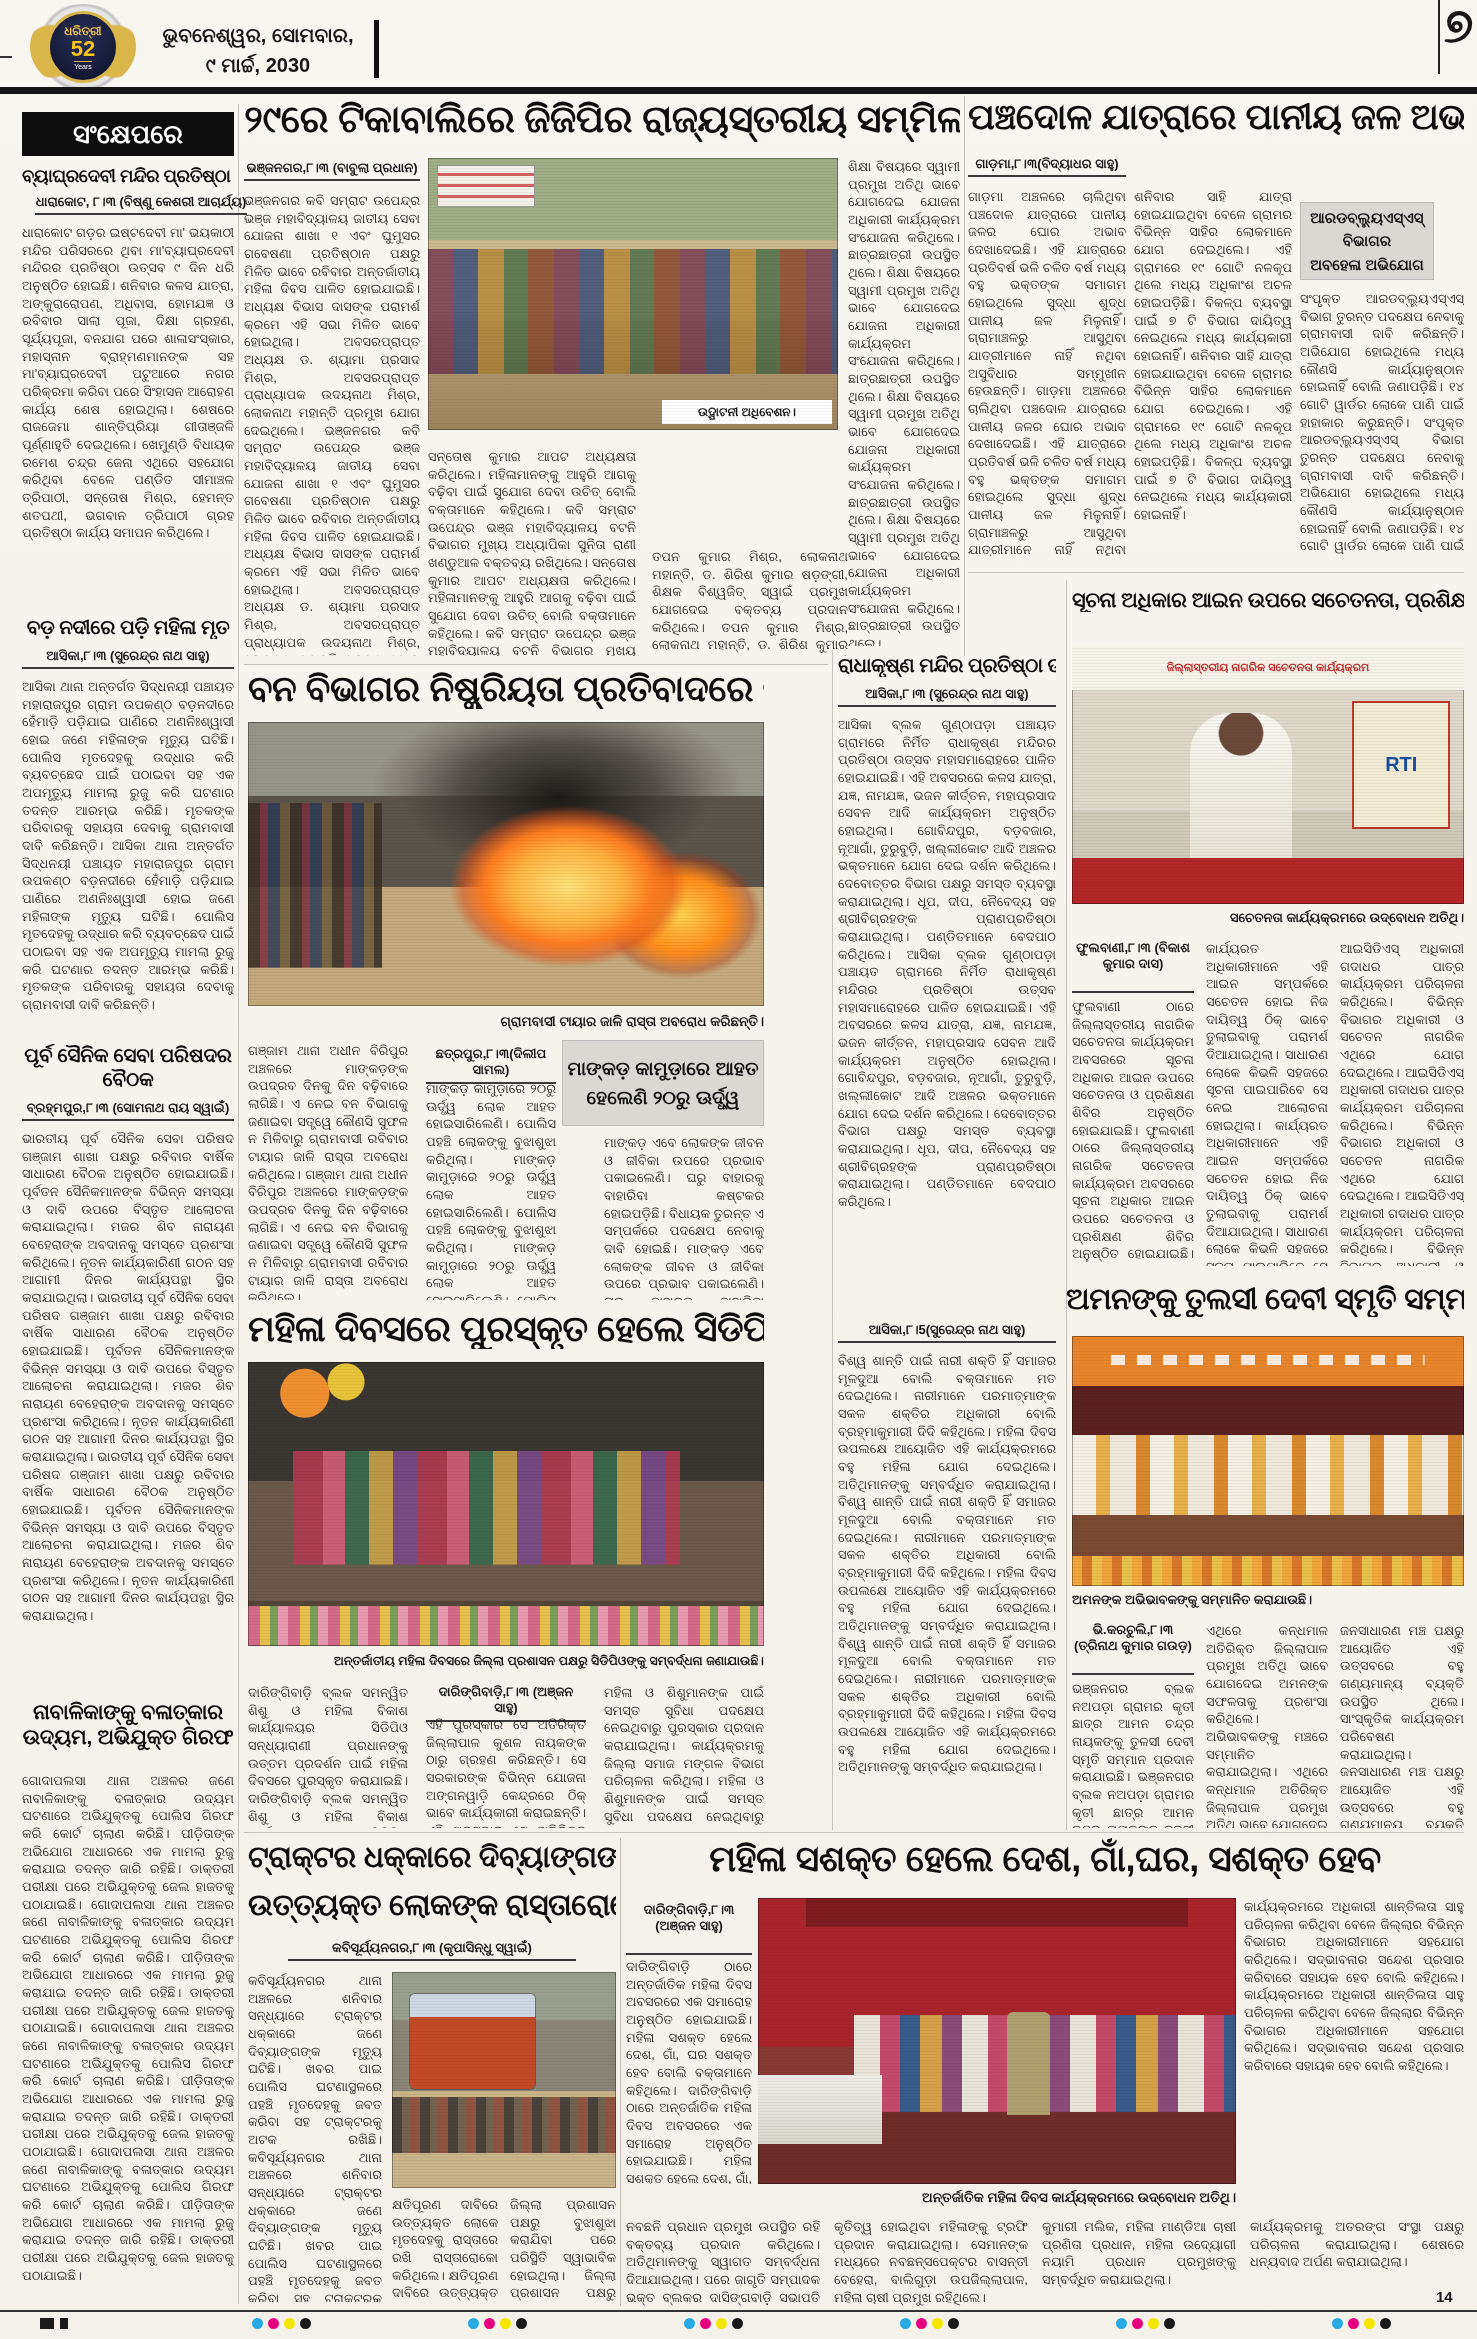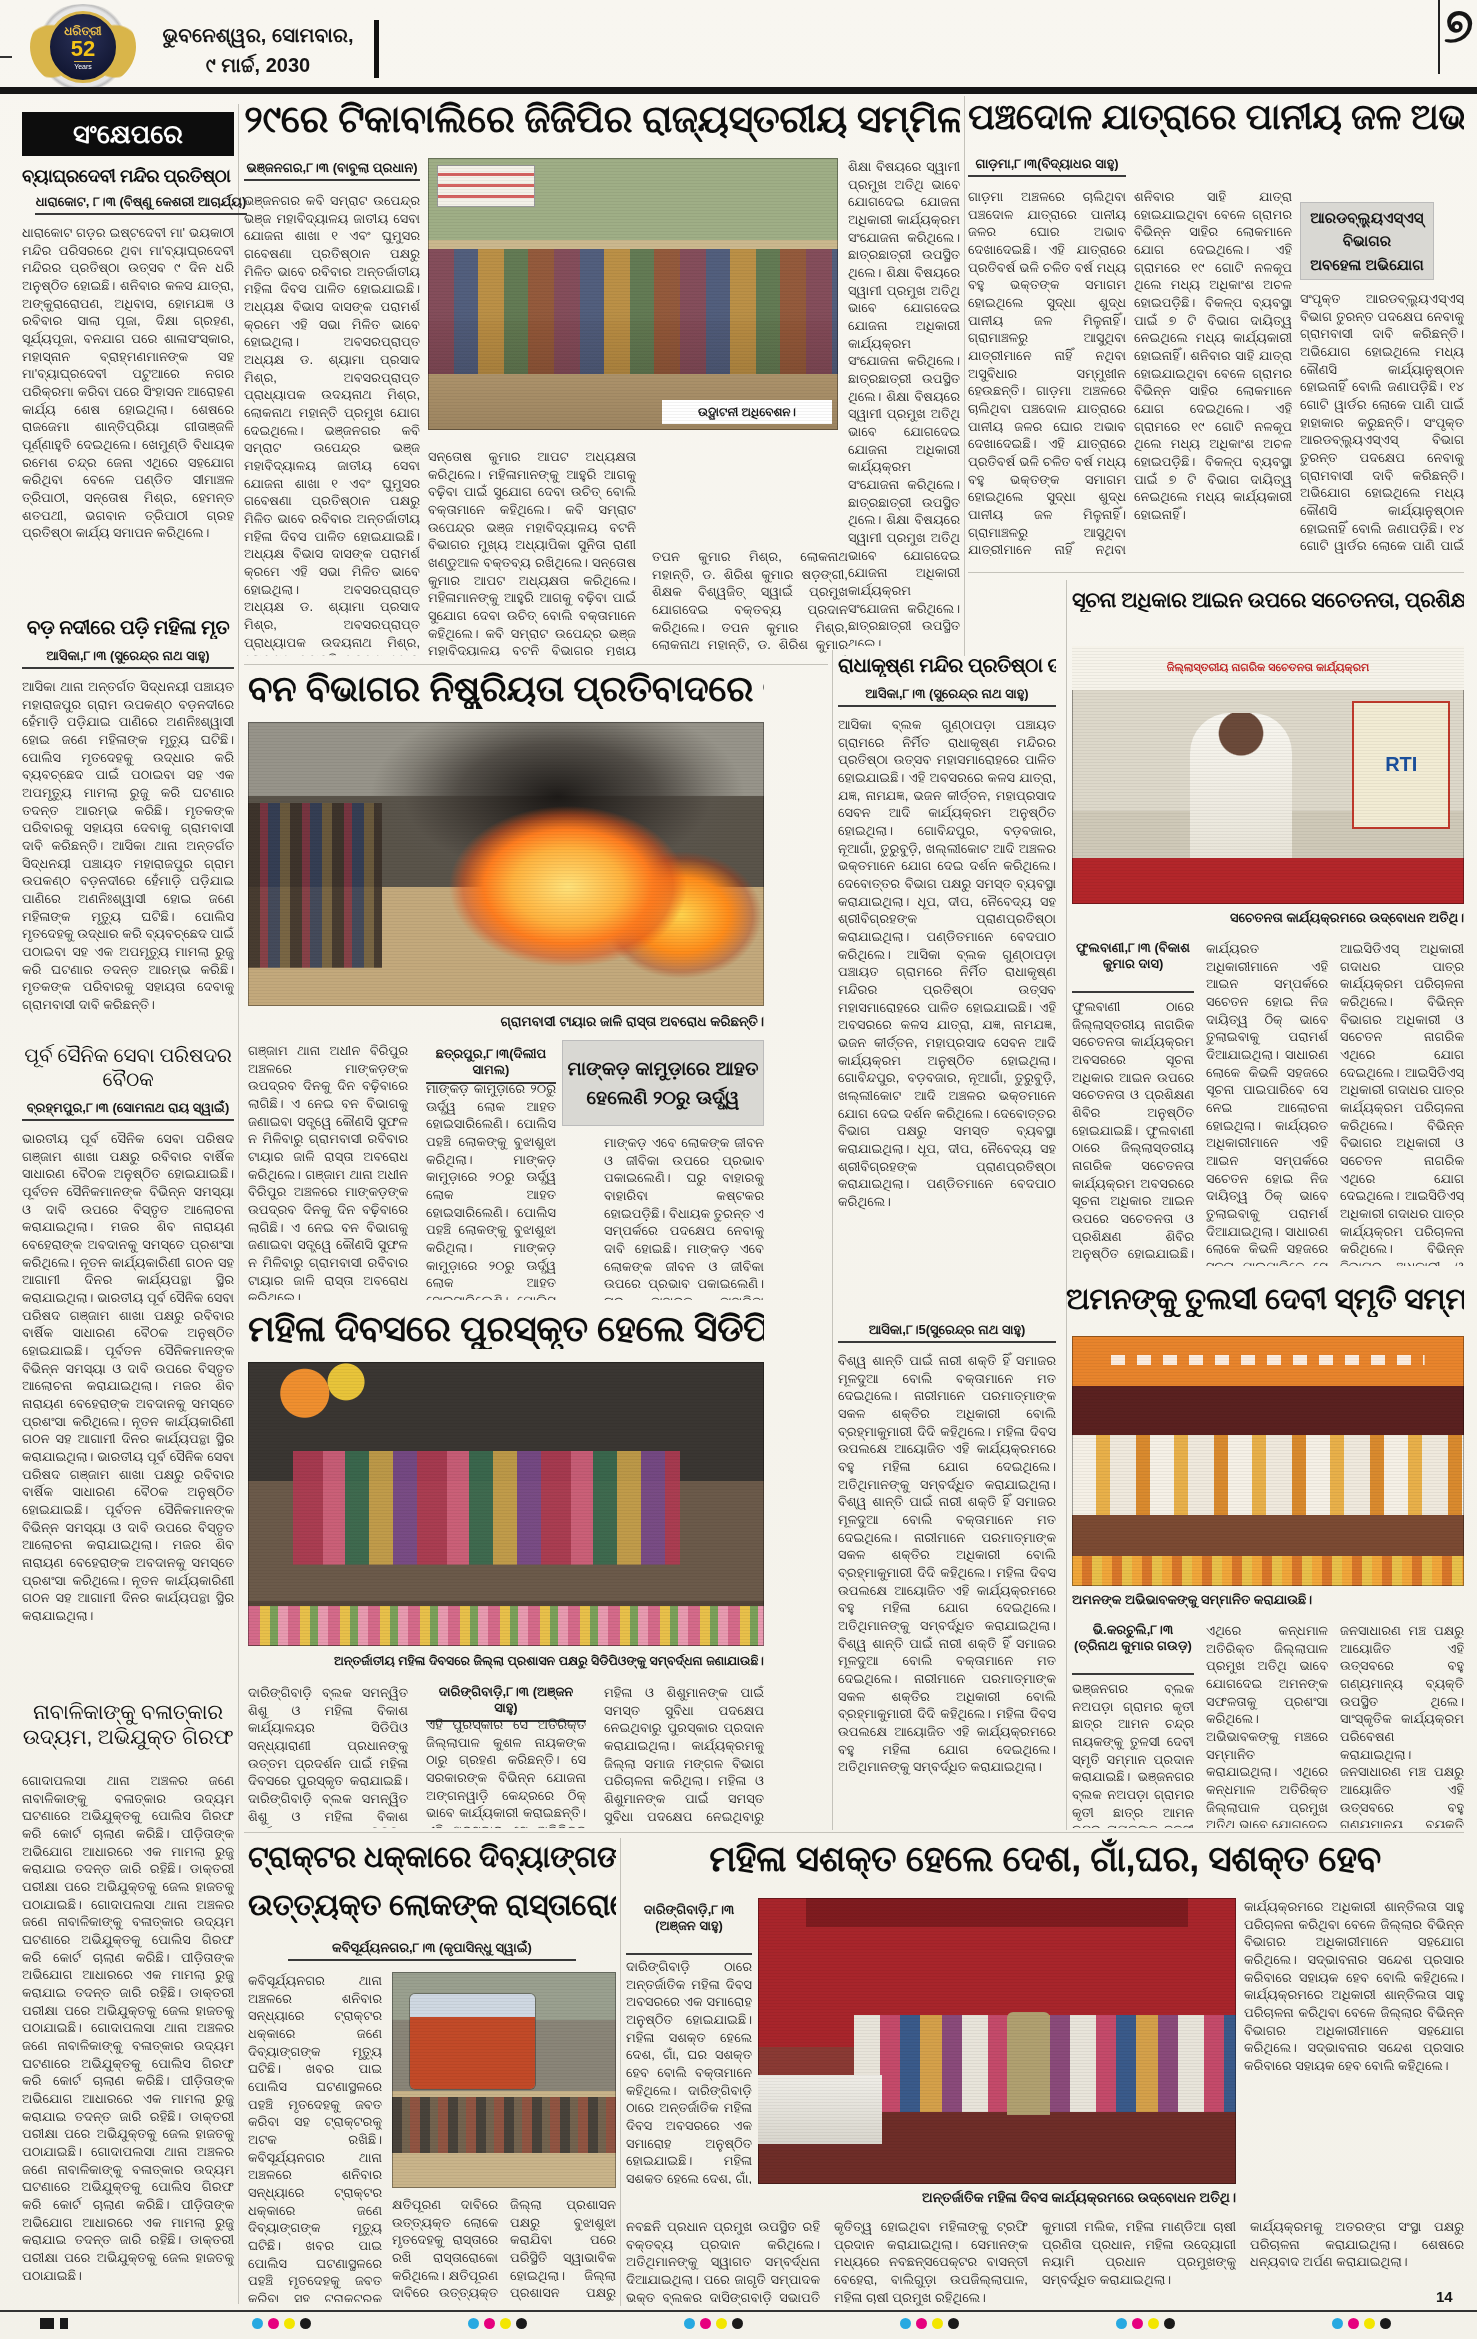--- a/index.html
+++ b/index.html
@@ -1,21 +1,21 @@
 <!DOCTYPE html>
 <html><head>
 <meta charset="utf-8">
 <style>
   html,body{margin:0;padding:0;background:#888;}
   #page{position:relative;width:1477px;height:2339px;margin:0 auto;overflow:hidden;
         background:linear-gradient(#f8f6f0,#f3f1e9);color:#161616;
         font-family:"Liberation Sans","DejaVu Sans",sans-serif;}
   .abs{position:absolute;}
   .h{font-weight:bold;color:#0e0e0e;text-align:center;white-space:nowrap;overflow:hidden;line-height:1.15;letter-spacing:-.5px;}
-  .h-wrap{font-weight:normal;color:#0e0e0e;text-align:center;overflow:hidden;line-height:1.18;letter-spacing:-.3px;}
+  .h-wrap{font-weight:bold;color:#0e0e0e;text-align:center;overflow:hidden;line-height:1.18;letter-spacing:-.3px;}
   .byline{font-weight:bold;font-size:13px;text-align:center;line-height:1.25;
           border-bottom:2px solid #3a3a3a;padding-bottom:3px;overflow:hidden;}
   .bcol{font-size:13px;line-height:1.36;text-align:justify;overflow:hidden;word-break:break-word;color:#1c1c1c;}
   .caption{font-weight:bold;font-size:13.5px;text-align:right;overflow:hidden;white-space:nowrap;}
   .photo{position:absolute;overflow:hidden;background:#b9b2a4;box-shadow:inset 0 0 0 1px rgba(0,0,0,.35);}
   .photo::after{content:"";position:absolute;inset:0;
         background:repeating-linear-gradient(0deg,rgba(0,0,0,.05) 0 1px,transparent 1px 3px);}
   .box-black{background:#0d0d0d;color:#fff;font-weight:bold;text-align:center;
         display:flex;flex-direction:column;justify-content:center;overflow:hidden;}
   .box-gray{background:#d9d8d3;color:#111;font-weight:bold;text-align:center;

